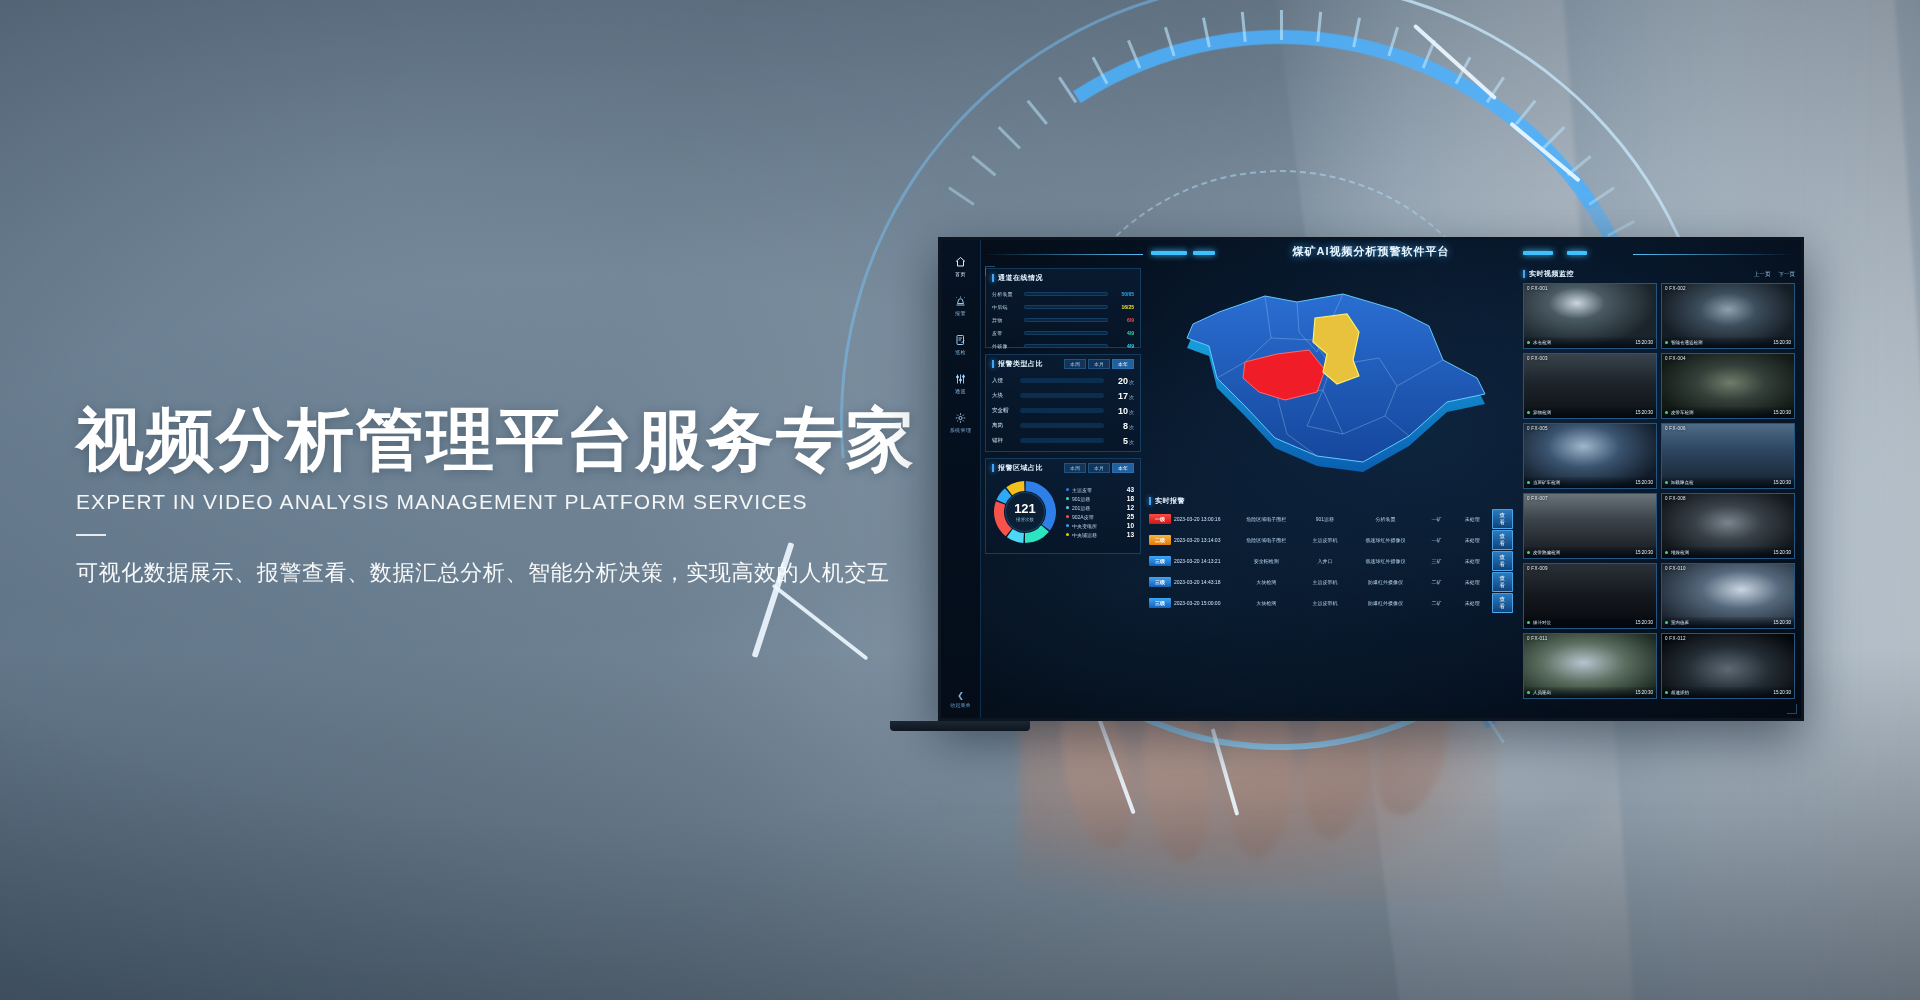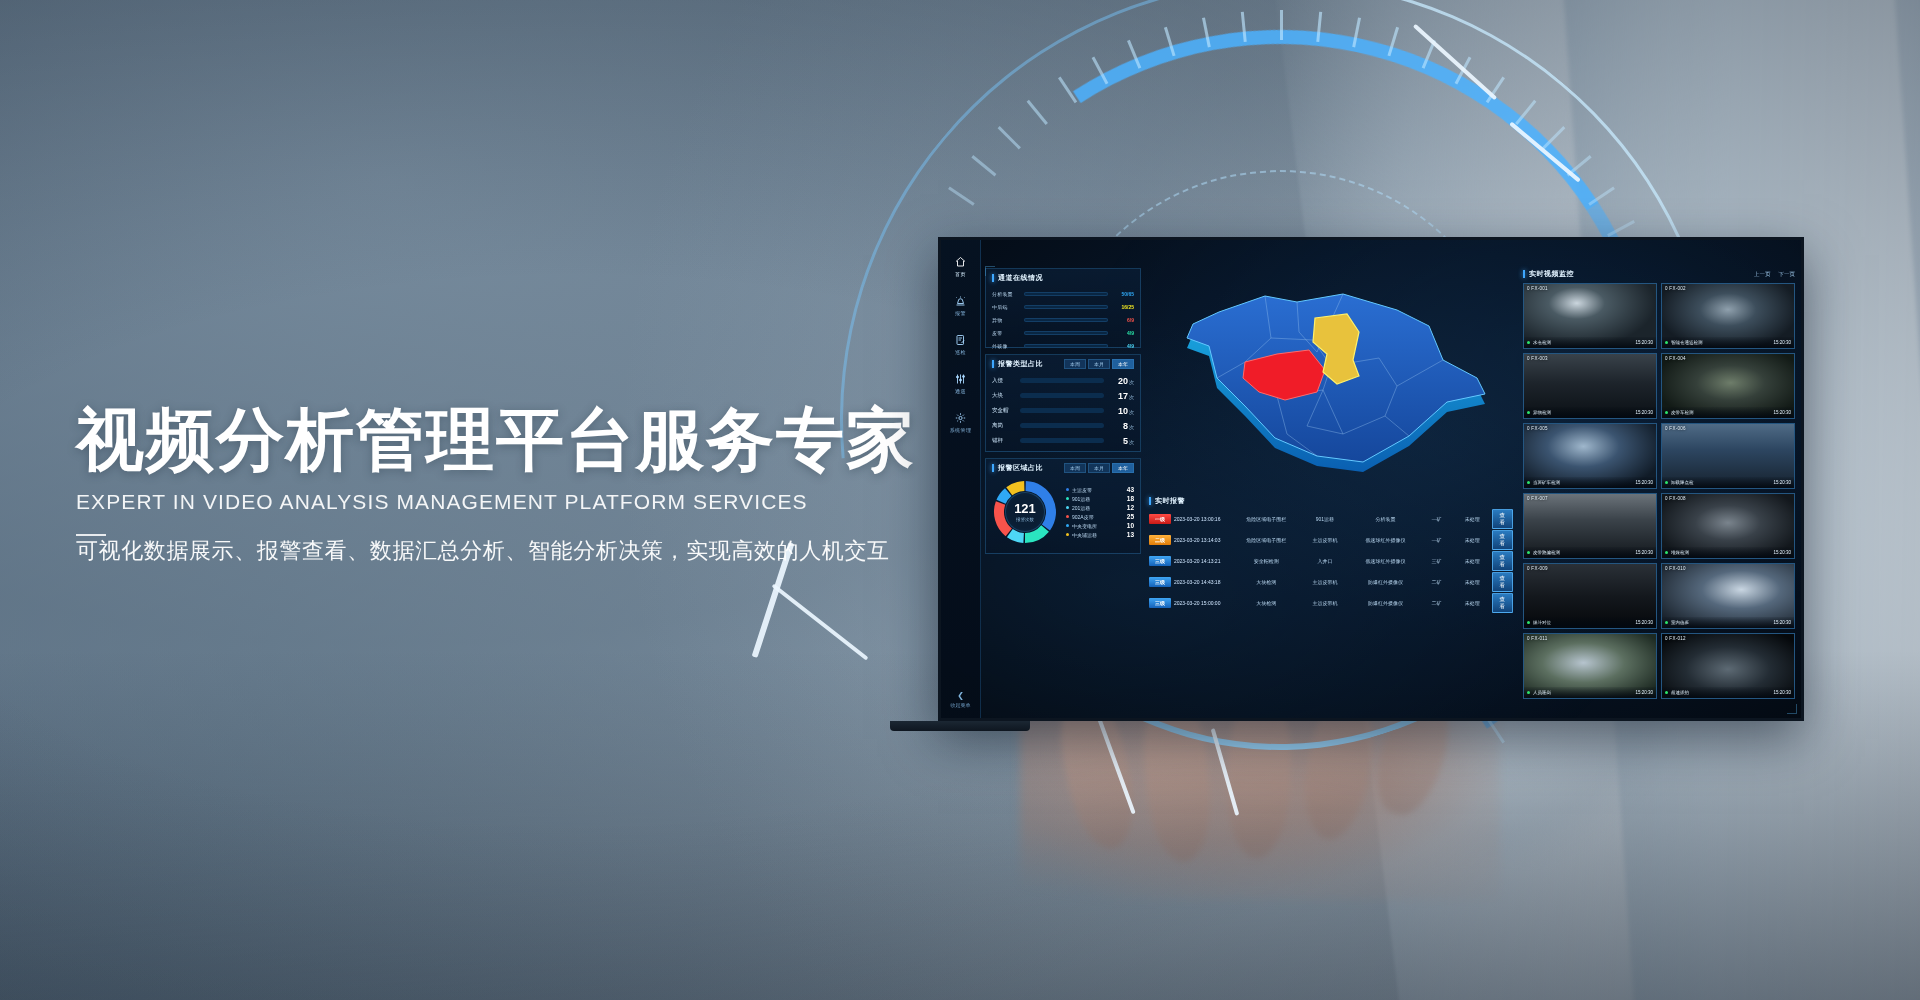--- a/index.html
+++ b/index.html
@@ -115,21 +115,21 @@
     text-shadow: 0 2px 10px rgba(30,45,60,0.35);
     line-height: 1.15; white-space: nowrap;
   }
   .hero-sub {
     margin-top: 12px;
     font-size: 21px; color: rgba(255,255,255,0.92); letter-spacing: 1.1px;
     white-space: nowrap;
   }
   .hero-rule { margin-top: 20px; width: 30px; height: 2px; background: rgba(255,255,255,0.85); }
   .hero-desc {
-    font-size: 22px; color: rgba(255,255,255,0.95);
+    margin-top: 22px; font-size: 22px; color: rgba(255,255,255,0.95);
     letter-spacing: 0.6px; white-space: nowrap;
   }
 
   
   .monitor {
     position:absolute; left:938px; top:237px; width:866px; height:484px;
     background:#050c18;
     border: 3px solid #0c1520;
     box-shadow: 0 18px 50px rgba(10,20,35,0.55);
   }
@@ -358,20 +358,29 @@
 <div class="hero">
   <div class="hero-title">视频分析管理平台服务专家</div>
   <div class="hero-sub">EXPERT IN VIDEO ANALYSIS MANAGEMENT PLATFORM SERVICES</div>
   <div class="hero-rule"></div>
   <div class="hero-desc">可视化数据展示、报警查看、数据汇总分析、智能分析决策，实现高效的人机交互</div>
 </div>
 
 <div class="monitor">
   <div class="screen">
 
+    <div class="hdr">
+      <div class="hdr-line l"></div>
+      <div class="hdr-chip" style="left:210px; width:36px;"></div>
+      <div class="hdr-chip" style="left:252px; width:22px;"></div>
+      <div class="hdr-title">煤矿AI视频分析预警软件平台</div>
+      <div class="hdr-chip" style="right:248px; width:30px;"></div>
+      <div class="hdr-chip" style="right:214px; width:20px;"></div>
+      <div class="hdr-line r"></div>
+    </div>
 
     <div class="side">
       <div class="side-item active">
         <span class="ico">
           <svg width="13" height="12" viewBox="0 0 24 24" fill="none" stroke="currentColor" stroke-width="1.8">
               <path d="M3 11l9-8 9 8"></path>
               <path d="M6 10v10h12V10"></path>
             </svg>
         </span>
         <span class="lbl">首页</span>

